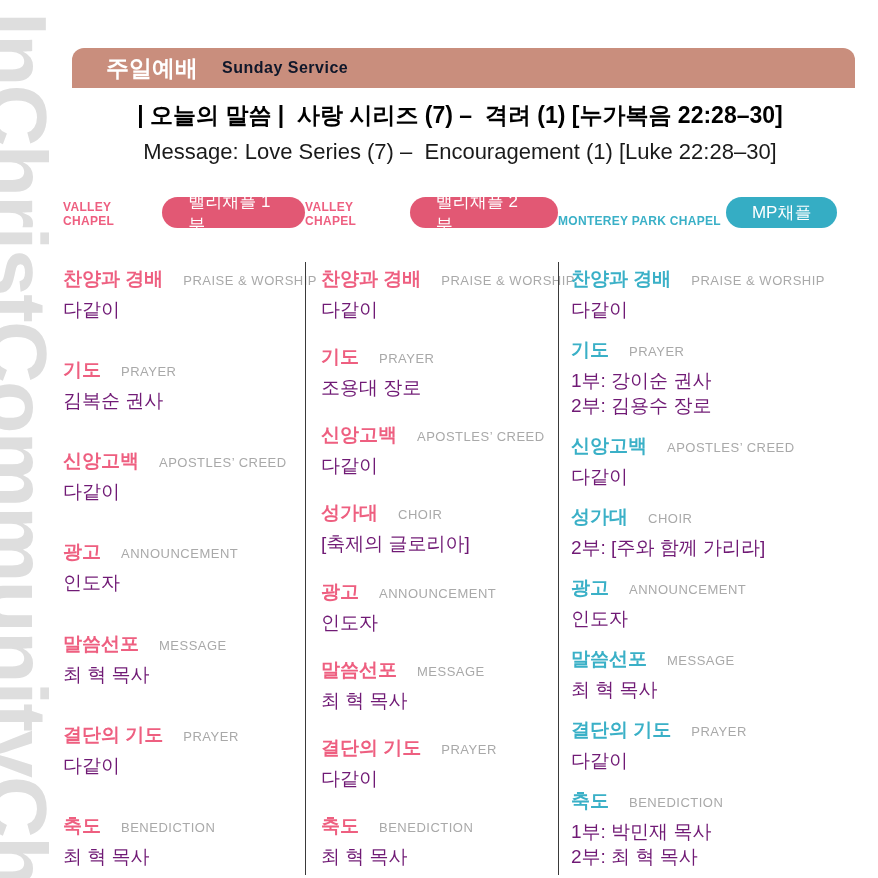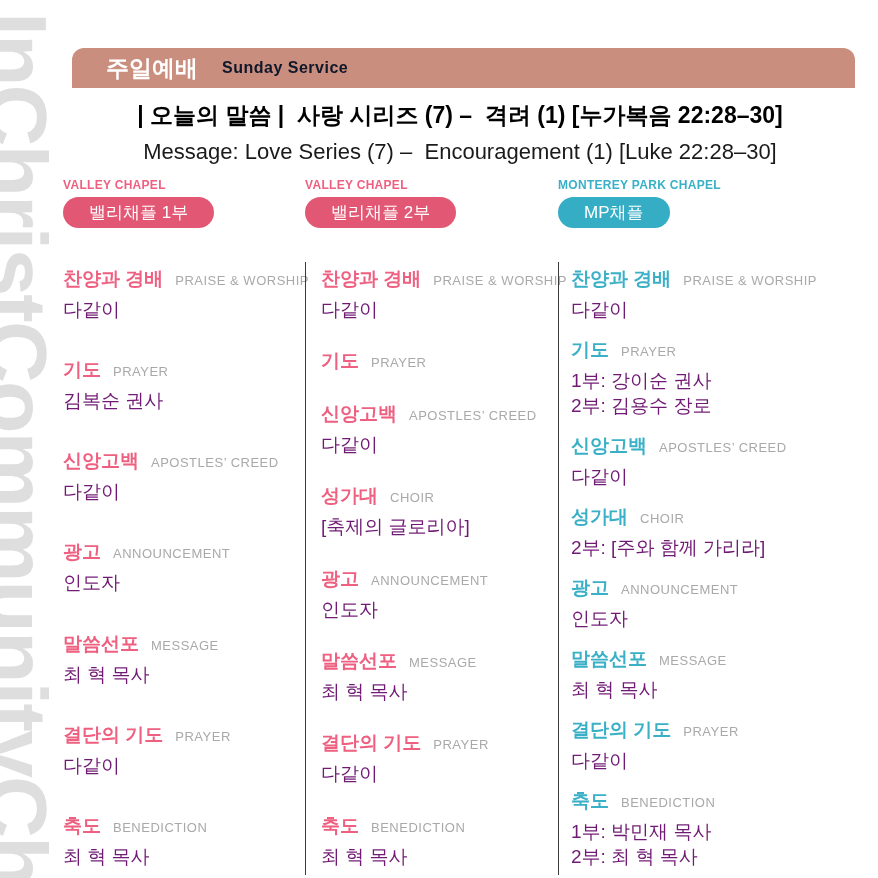--- a/index.html
+++ b/index.html
@@ -28,38 +28,38 @@
   }
   .title-en{
     position:absolute;top:139px;left:60px;width:800px;text-align:center;
     font-size:22px;color:#1a1a1a;white-space:pre-wrap;z-index:1;
   }
   .columns{position:absolute;top:178px;left:63px;width:797px;display:flex;z-index:1;}
   .col{box-sizing:border-box;}
   .col:nth-child(1){width:242px;}
   .col:nth-child(2){width:253px;}
   .col:nth-child(3){width:302px;}
-  .chapel-head{height:50px;margin-bottom:34px;display:flex;flex-direction:column;align-items:flex-start;gap:5px;}
+  .chapel-head{height:50px;margin-bottom:34px;display:flex;flex-direction:row;align-items:flex-end;gap:5px;}
   .chapel-label{font-size:12px;font-weight:bold;letter-spacing:.3px;}
   .pink .chapel-label{color:var(--pink);}
   .teal .chapel-label{color:var(--teal);}
   .badge{
     min-width:108px;padding:0 26px;height:31px;border-radius:16px;color:#fff;
     font-weight:normal;font-size:17px;display:flex;align-items:center;justify-content:center;
     box-sizing:border-box;
   }
   .pink .badge{background:var(--pink-badge);}
   .teal .badge{background:var(--teal-badge);}
   .items{
     height:613px;display:flex;flex-direction:column;justify-content:space-between;
     box-sizing:border-box;padding-top:4px;padding-bottom:6px;
   }
   .col:nth-child(2) .items{border-left:1.5px solid #3a3a3a;padding-left:15px;}
   .col:nth-child(3) .items{border-left:1.5px solid #3a3a3a;padding-left:12px;}
-  .item-head{display:flex;align-items:baseline;gap:12px;}
+  .item-head{display:flex;align-items:baseline;gap:20px;}
   .item-head .ko{font-size:19px;font-weight:bold;white-space:nowrap;}
   .pink .item-head .ko{color:var(--pink);}
   .teal .item-head .ko{color:var(--teal);}
   .item-head .en{font-size:13px;color:#a9a9a9;letter-spacing:.5px;white-space:nowrap;}
   .val{font-size:19px;color:#701a75;margin-top:5px;white-space:pre-line;line-height:1.32;}
 </style>
 </head>
 <body style="--bar: #c98e7d; --pink: #ee5f80; --pink-badge: #e25874; --teal: #3ab0c7; --teal-badge: #35adc4;">
 
 <div class="watermark">InChristCommunityChurch</div>
@@ -149,20 +149,21 @@
       <span class="en">PRAISE &amp; WORSHIP</span>
     </div>
     <div class="val">다같이</div>
   </div>
 
   <div class="item">
     <div class="item-head">
       <span class="ko">기도</span>
       <span class="en">PRAYER</span>
     </div>
+    <div class="val">조용대 장로</div>
   </div>
 
   <div class="item">
     <div class="item-head">
       <span class="ko">신앙고백</span>
       <span class="en">APOSTLES’ CREED</span>
     </div>
     <div class="val">다같이</div>
   </div>
 

